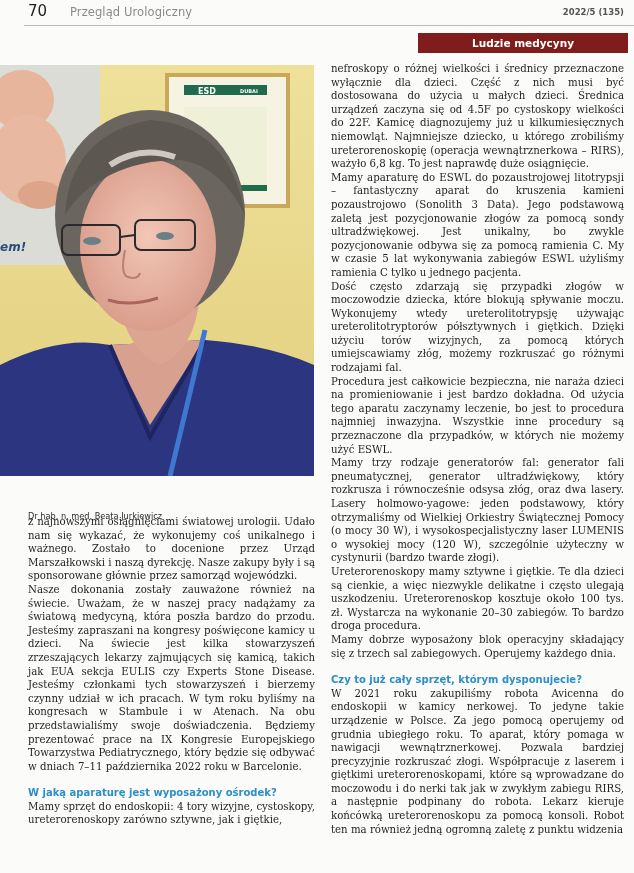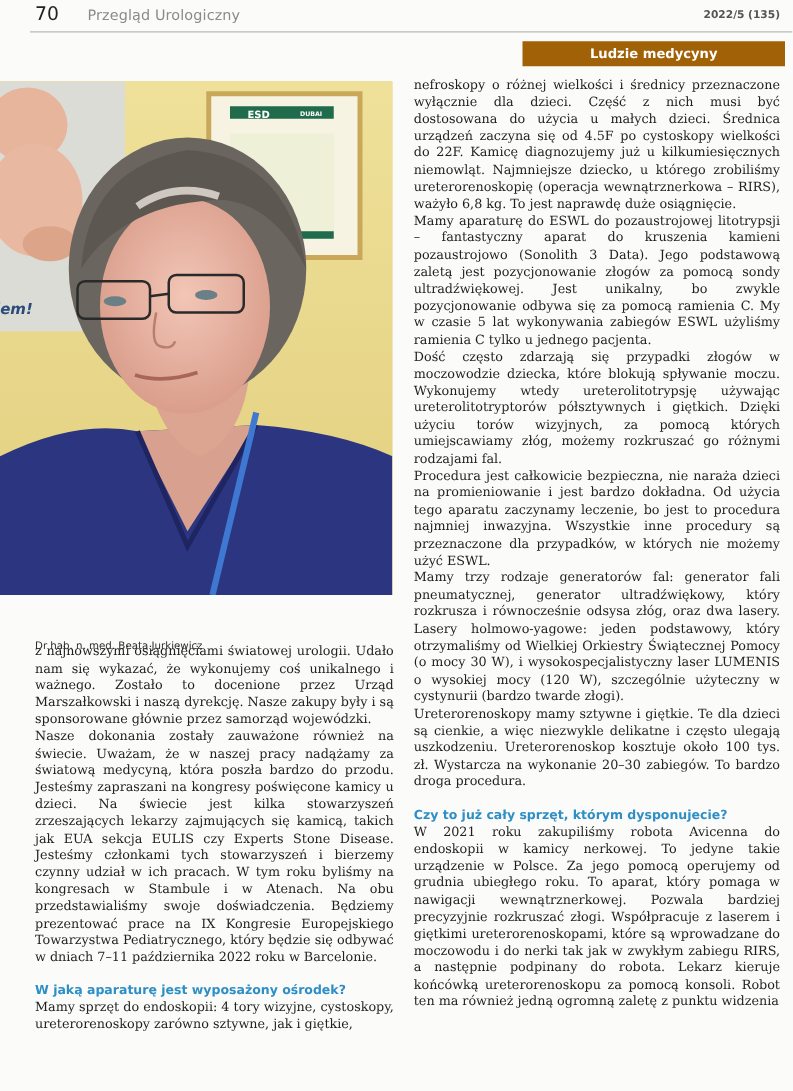--- a/index.html
+++ b/index.html
@@ -46,21 +46,21 @@
 </style>
 </head>
 <body>
 
 <div class="header">
   <span class="page-num">70</span>
   <span class="journal">Przegląd Urologiczny</span>
   <span class="issue">2022/5 (135)</span>
   <div class="rule"></div>
 </div>
-<div class="section-tag" style="background: #a16207;">Ludzie medycyny</div>
+<div class="section-tag" style="background: #7f1d1d;">Ludzie medycyny</div>
 
 <div class="photo">
   <svg width="314" height="411" viewBox="0 0 314 411">
     <defs>
       <linearGradient id="wall" x1="0" y1="0" x2="0" y2="1">
         <stop offset="0" stop-color="#efe19a"></stop>
           <stop offset="1" stop-color="#e2cf7e"></stop>
       </linearGradient>
       <radialGradient id="face" cx="0.5" cy="0.45" r="0.6">
         <stop offset="0" stop-color="#f2c6b6"></stop>
@@ -122,15 +122,16 @@
   <p>Mamy sprzęt do endoskopii: 4 tory wizyjne, cystoskopy, ureterorenoskopy zarówno sztywne, jak i giętkie,</p>
 </div>
 
 <div class="col col-right">
   <p>nefroskopy o różnej wielkości i średnicy przeznaczone wyłącznie dla dzieci. Część z nich musi być dostosowana do użycia u małych dzieci. Średnica urządzeń zaczyna się od 4.5F po cystoskopy wielkości do 22F. Kamicę diagnozujemy już u kilkumiesięcznych niemowląt. Najmniejsze dziecko, u którego zrobiliśmy ureterorenoskopię (operacja wewnątrznerkowa – RIRS), ważyło 6,8 kg. To jest naprawdę duże osiągnięcie.</p>
   <p>Mamy aparaturę do ESWL do pozaustrojowej litotrypsji – fantastyczny aparat do kruszenia kamieni pozaustrojowo (Sonolith 3 Data). Jego podstawową zaletą jest pozycjonowanie złogów za pomocą sondy ultradźwiękowej. Jest unikalny, bo zwykle pozycjonowanie odbywa się za pomocą ramienia C. My w czasie 5 lat wykonywania zabiegów ESWL użyliśmy ramienia C tylko u jednego pacjenta.</p>
   <p>Dość często zdarzają się przypadki złogów w moczowodzie dziecka, które blokują spływanie moczu. Wykonujemy wtedy ureterolitotrypsję używając ureterolitotryptorów półsztywnych i giętkich. Dzięki użyciu torów wizyjnych, za pomocą których umiejscawiamy złóg, możemy rozkruszać go różnymi rodzajami fal.</p>
   <p>Procedura jest całkowicie bezpieczna, nie naraża dzieci na promieniowanie i jest bardzo dokładna. Od użycia tego aparatu zaczynamy leczenie, bo jest to procedura najmniej inwazyjna. Wszystkie inne procedury są przeznaczone dla przypadków, w których nie możemy użyć ESWL.</p>
   <p>Mamy trzy rodzaje generatorów fal: generator fali pneumatycznej, generator ultradźwiękowy, który rozkrusza i równocześnie odsysa złóg, oraz dwa lasery. Lasery holmowo-yagowe: jeden podstawowy, który otrzymaliśmy od Wielkiej Orkiestry Świątecznej Pomocy (o mocy 30 W), i wysokospecjalistyczny laser LUMENIS o wysokiej mocy (120 W), szczególnie użyteczny w cystynurii (bardzo twarde złogi).</p>
   <p>Ureterorenoskopy mamy sztywne i giętkie. Te dla dzieci są cienkie, a więc niezwykle delikatne i często ulegają uszkodzeniu. Ureterorenoskop kosztuje około 100 tys. zł. Wystarcza na wykonanie 20–30 zabiegów. To bardzo droga procedura.</p>
+  <p>Mamy dobrze wyposażony blok operacyjny składający się z trzech sal zabiegowych. Operujemy każdego dnia.</p>
   <p class="q" style="color: rgb(45, 143, 198);">Czy to już cały sprzęt, którym dysponujecie?</p>
   <p>W 2021 roku zakupiliśmy robota Avicenna do endoskopii w kamicy nerkowej. To jedyne takie urządzenie w Polsce. Za jego pomocą operujemy od grudnia ubiegłego roku. To aparat, który pomaga w nawigacji wewnątrznerkowej. Pozwala bardziej precyzyjnie rozkruszać złogi. Współpracuje z laserem i giętkimi ureterorenoskopami, które są wprowadzane do moczowodu i do nerki tak jak w zwykłym zabiegu RIRS, a następnie podpinany do robota. Lekarz kieruje końcówką ureterorenoskopu za pomocą konsoli. Robot ten ma również jedną ogromną zaletę z punktu widzenia</p>
 </div>
 
 </body></html>

